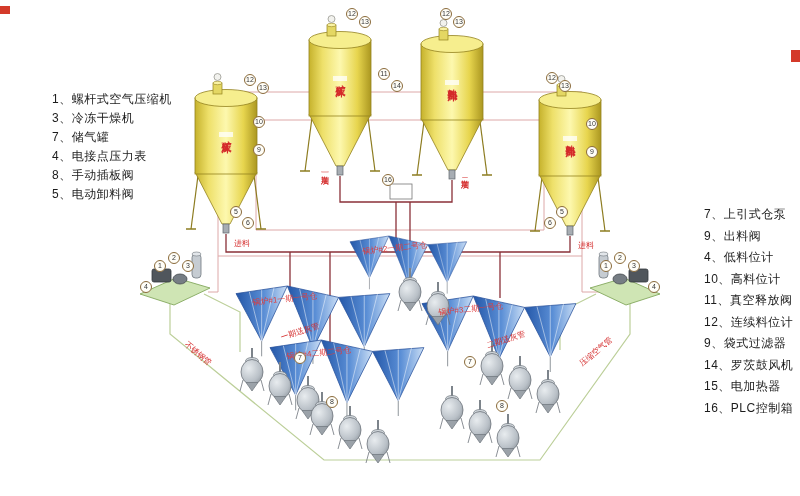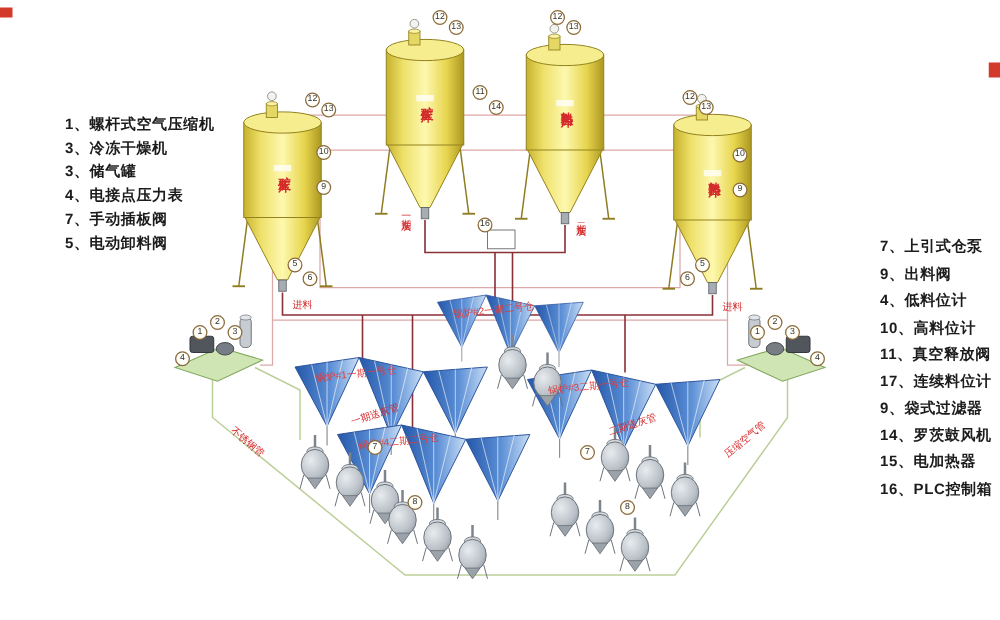--- a/index.html
+++ b/index.html
@@ -2,22 +2,22 @@
 <html><head>
 <meta charset="utf-8">
 <style>
   * { margin:0; padding:0; box-sizing:border-box; }
   html,body { background:#fff; font-family:"Liberation Sans", sans-serif; }
   #stage { position:relative; width:800px; height:496px; background:#ffffff; overflow:hidden; }
   #stage > svg { position:absolute; left:0; top:0; z-index:1; }
 
   .legend { position:absolute; display:flex; flex-direction:column; z-index:3; }
   #legend-left  { left:52px;  top:90px;  }
-  #legend-right { left:704px; top:187px; }
-  .legend-item  { font-size:12px; font-weight:700; color:#1c1c1c; letter-spacing:.5px;
+  #legend-right { left:704px; top:204px; }
+  .legend-item  { font-size:12px; font-weight:400; color:#1c1c1c; letter-spacing:.5px;
                   white-space:nowrap; line-height:19px; }
   #legend-right .legend-item { line-height:21.5px; }
 
   .co { position:absolute; width:12px; height:12px; border:1px solid #8a6a3a; border-radius:50%;
         background:#fffef8; color:#333; font-size:7px; line-height:10px; text-align:center;
         transform:translate(-50%,-50%); z-index:4; }
 
   .silo-label { position:absolute; writing-mode:vertical-rl; text-orientation:upright;
                 color:#d42a2a; font-size:10px; font-weight:700; letter-spacing:1px;
                 background:rgba(255,255,255,.75); padding:1px 0; z-index:3; }
@@ -161,33 +161,33 @@
 
     <use href="#silo" transform="translate(226,98)"></use>
     <use href="#silo" transform="translate(340,40)"></use>
     <use href="#silo" transform="translate(452,44)"></use>
     <use href="#silo" transform="translate(570,100)"></use>
   </svg>
 
   <div class="legend" id="legend-left">
     <div class="legend-item">1、螺杆式空气压缩机</div>
     <div class="legend-item">3、冷冻干燥机</div>
-    <div class="legend-item">3、储气罐</div>
+    <div class="legend-item">7、储气罐</div>
     <div class="legend-item">4、电接点压力表</div>
-    <div class="legend-item">7、手动插板阀</div>
+    <div class="legend-item">8、手动插板阀</div>
     <div class="legend-item">5、电动卸料阀</div>
   </div>
 
   <div class="legend" id="legend-right">
     <div class="legend-item">7、上引式仓泵</div>
     <div class="legend-item">9、出料阀</div>
     <div class="legend-item">4、低料位计</div>
     <div class="legend-item">10、高料位计</div>
     <div class="legend-item">11、真空释放阀</div>
-    <div class="legend-item">17、连续料位计</div>
+    <div class="legend-item">12、连续料位计</div>
     <div class="legend-item">9、袋式过滤器</div>
     <div class="legend-item">14、罗茨鼓风机</div>
     <div class="legend-item">15、电加热器</div>
     <div class="legend-item">16、PLC控制箱</div>
   </div>
 
   <div class="silo-label" style="left:219px;top:132px">矿灰库</div>
   <div class="silo-label" style="left:333px;top:76px">矿灰库</div>
   <div class="silo-label" style="left:445px;top:80px">熟料库</div>
   <div class="silo-label" style="left:563px;top:136px">熟料库</div>

